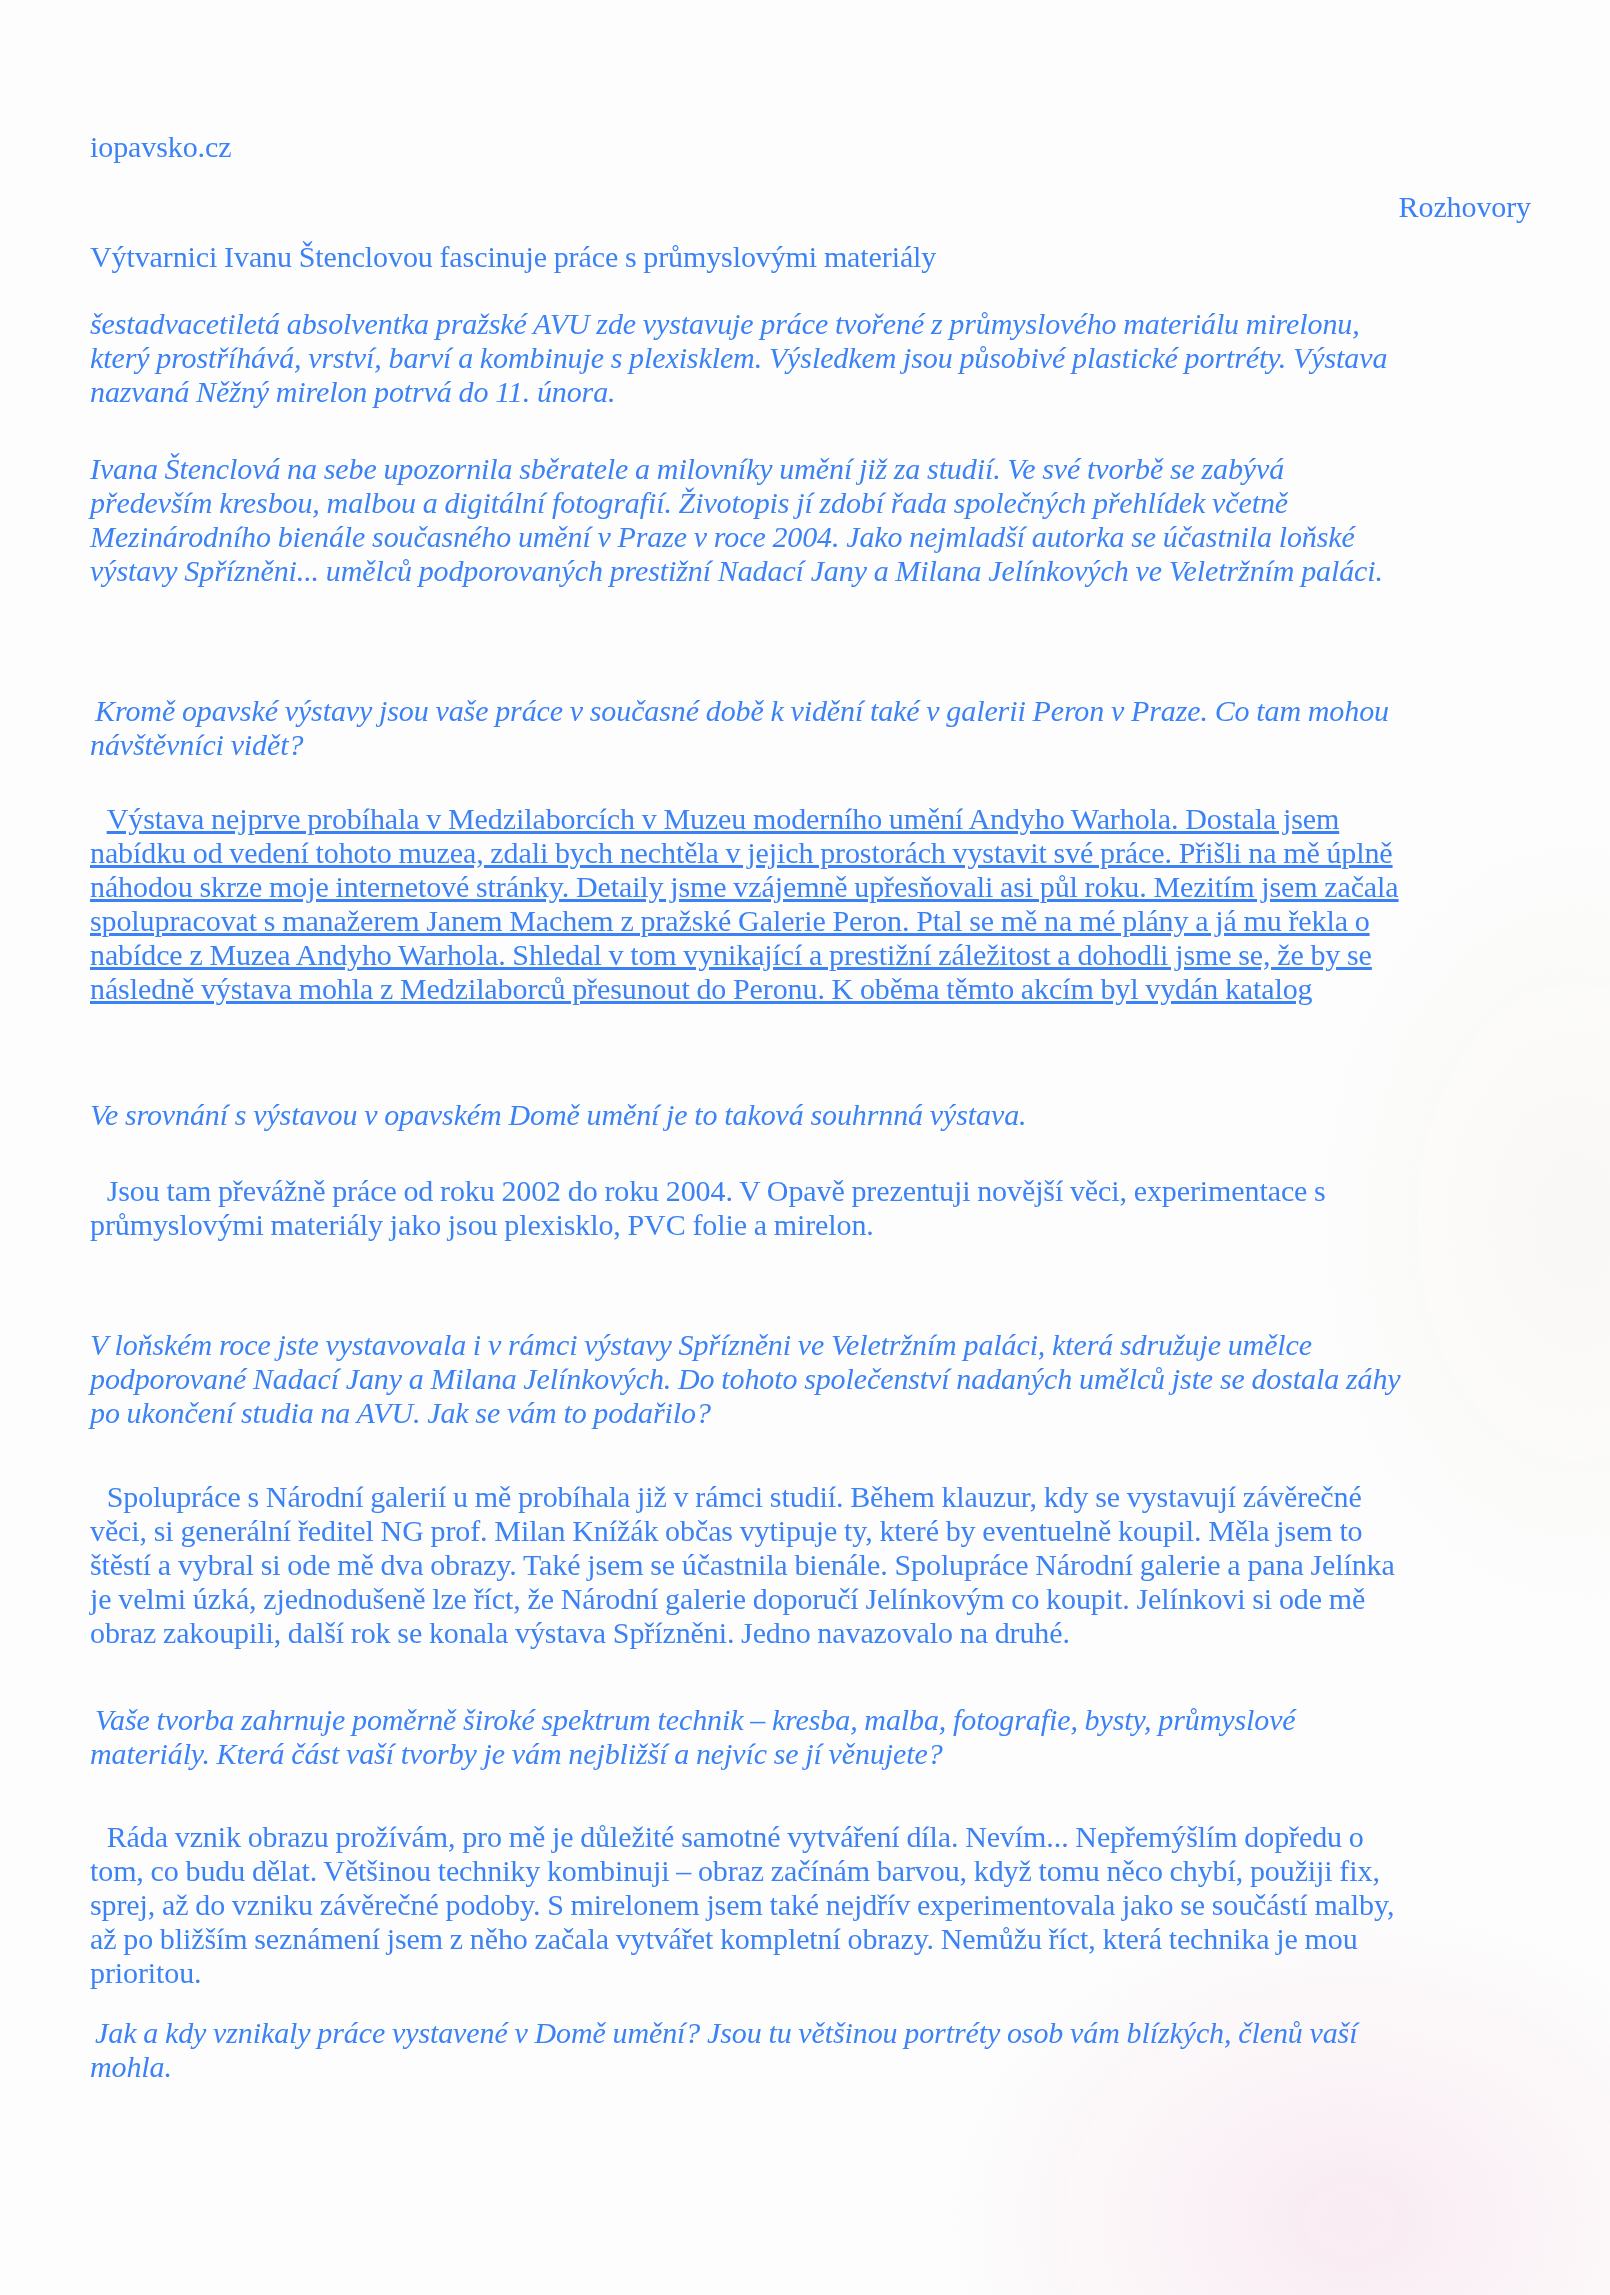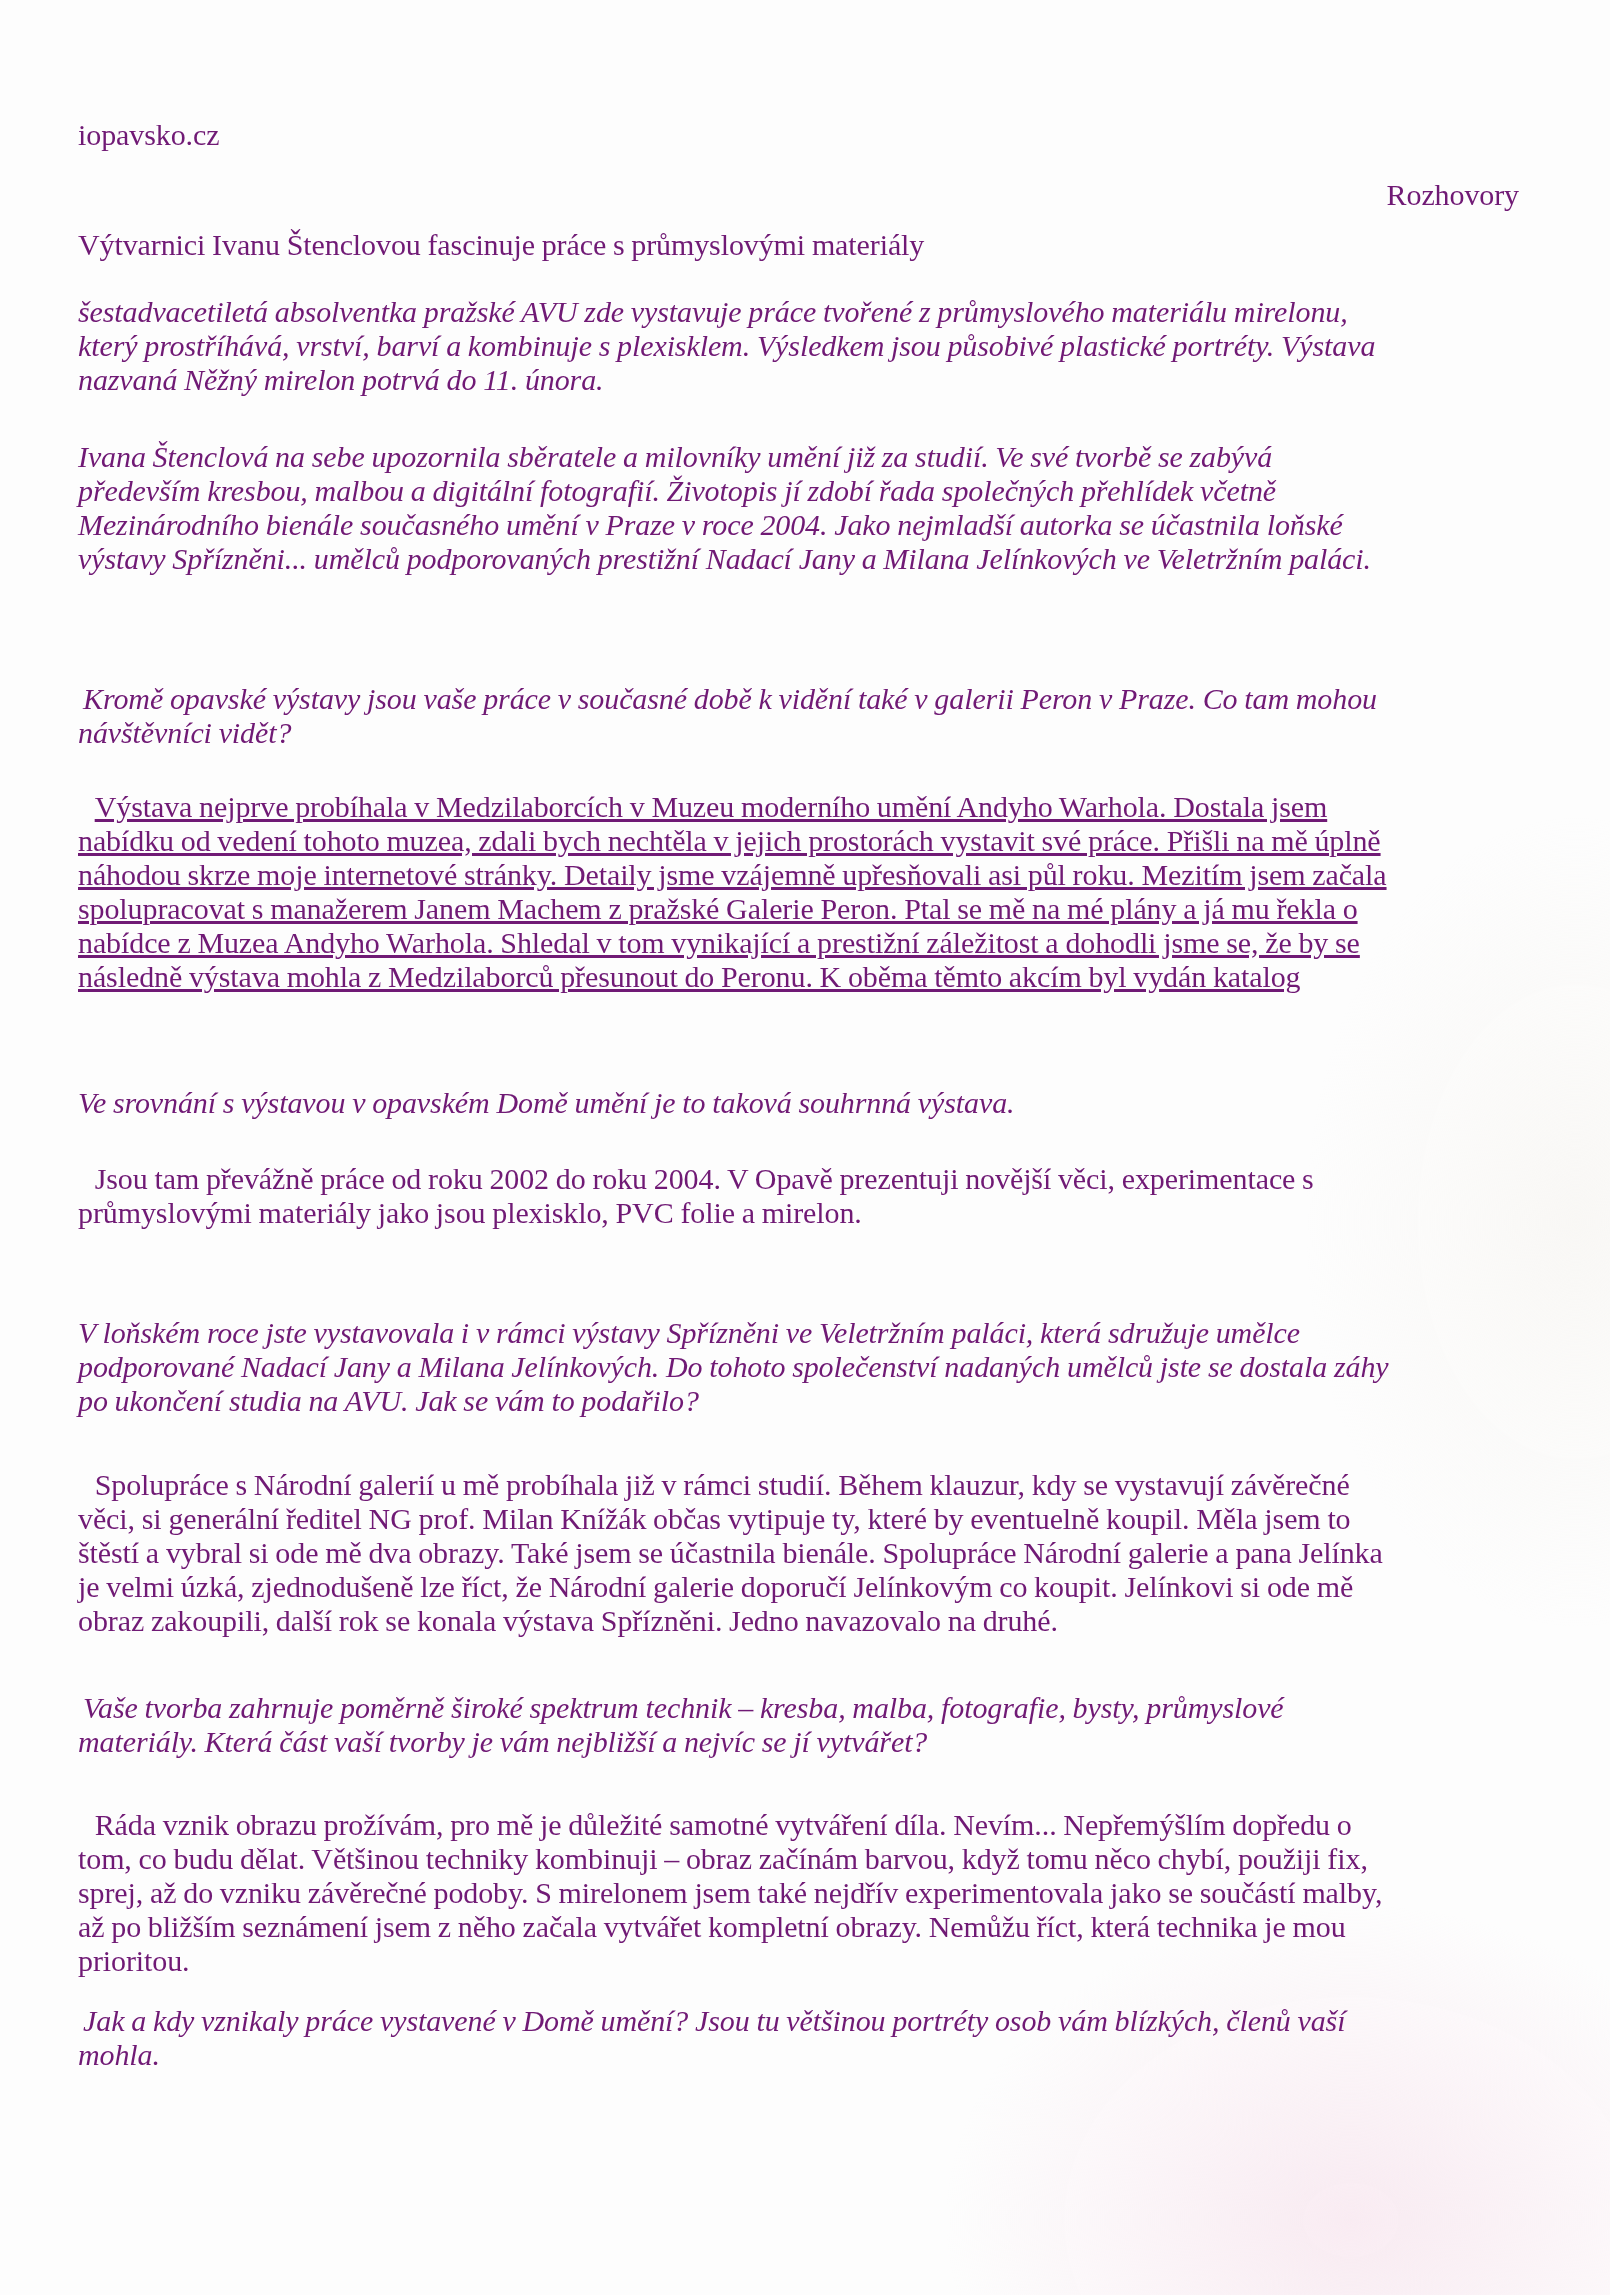--- a/index.html
+++ b/index.html
@@ -13,24 +13,24 @@
       radial-gradient(ellipse 579px 450px at 1351px 2220px, rgba(248,232,240,0.85), rgba(255,255,255,0) 70%),
       radial-gradient(ellipse 386px 579px at 1576px 1222px, rgba(246,244,240,0.6), rgba(255,255,255,0) 70%);
     color: #111;
     font-family: "Liberation Serif", "DejaVu Serif", serif;
   }
   .page { position: absolute; left: 0; top: 0; width: 1611px; height: 2295px; }
   .blk {
     position: absolute;
     left: 78px;
     width: 1441px;
-    margin: 0;
+    margin: 12px;
     font-size: 30px;
     line-height: 34px;
-    color: #701a75;
+    color: #3b82f6;
     letter-spacing: -0.1px;
     word-spacing: -0.6px;
   }
   .plain { font-style: normal; }
   .it { font-style: italic; }
   .answer { text-indent: 16.7px; }
   .q-indent { text-indent: 5.1px; }
   .oneline { white-space: nowrap; }
   .line { display: block; white-space: nowrap; }
 </style>
@@ -89,21 +89,21 @@
   <p class="blk plain answer" style="top:1468px;">
     <span class="line">Spolupráce s Národní galerií u mě probíhala již v rámci studií. Během klauzur, kdy se vystavují závěrečné</span>
     <span class="line" style="text-indent:0">věci, si generální ředitel NG prof. Milan Knížák občas vytipuje ty, které by eventuelně koupil. Měla jsem to</span>
     <span class="line" style="text-indent:0">štěstí a vybral si ode mě dva obrazy. Také jsem se účastnila bienále. Spolupráce Národní galerie a pana Jelínka</span>
     <span class="line" style="text-indent:0">je velmi úzká, zjednodušeně lze říct, že Národní galerie doporučí Jelínkovým co koupit. Jelínkovi si ode mě</span>
     <span class="line" style="text-indent:0">obraz zakoupili, další rok se konala výstava Spřízněni. Jedno navazovalo na druhé.</span>
   </p>
 
   <p class="blk it q-indent" style="top:1691px;">
     <span class="line">Vaše tvorba zahrnuje poměrně široké spektrum technik – kresba, malba, fotografie, bysty, průmyslové</span>
-    <span class="line" style="text-indent:0">materiály. Která část vaší tvorby je vám nejbližší a nejvíc se jí vytvářet?</span>
+    <span class="line" style="text-indent:0">materiály. Která část vaší tvorby je vám nejbližší a nejvíc se jí věnujete?</span>
   </p>
 
   <p class="blk plain answer" style="top:1808px;">
     <span class="line">Ráda vznik obrazu prožívám, pro mě je důležité samotné vytváření díla. Nevím... Nepřemýšlím dopředu o</span>
     <span class="line" style="text-indent:0">tom, co budu dělat. Většinou techniky kombinuji – obraz začínám barvou, když tomu něco chybí, použiji fix,</span>
     <span class="line" style="text-indent:0">sprej, až do vzniku závěrečné podoby. S mirelonem jsem také nejdřív experimentovala jako se součástí malby,</span>
     <span class="line" style="text-indent:0">až po bližším seznámení jsem z něho začala vytvářet kompletní obrazy. Nemůžu říct, která technika je mou</span>
     <span class="line" style="text-indent:0">prioritou.</span>
   </p>
 

